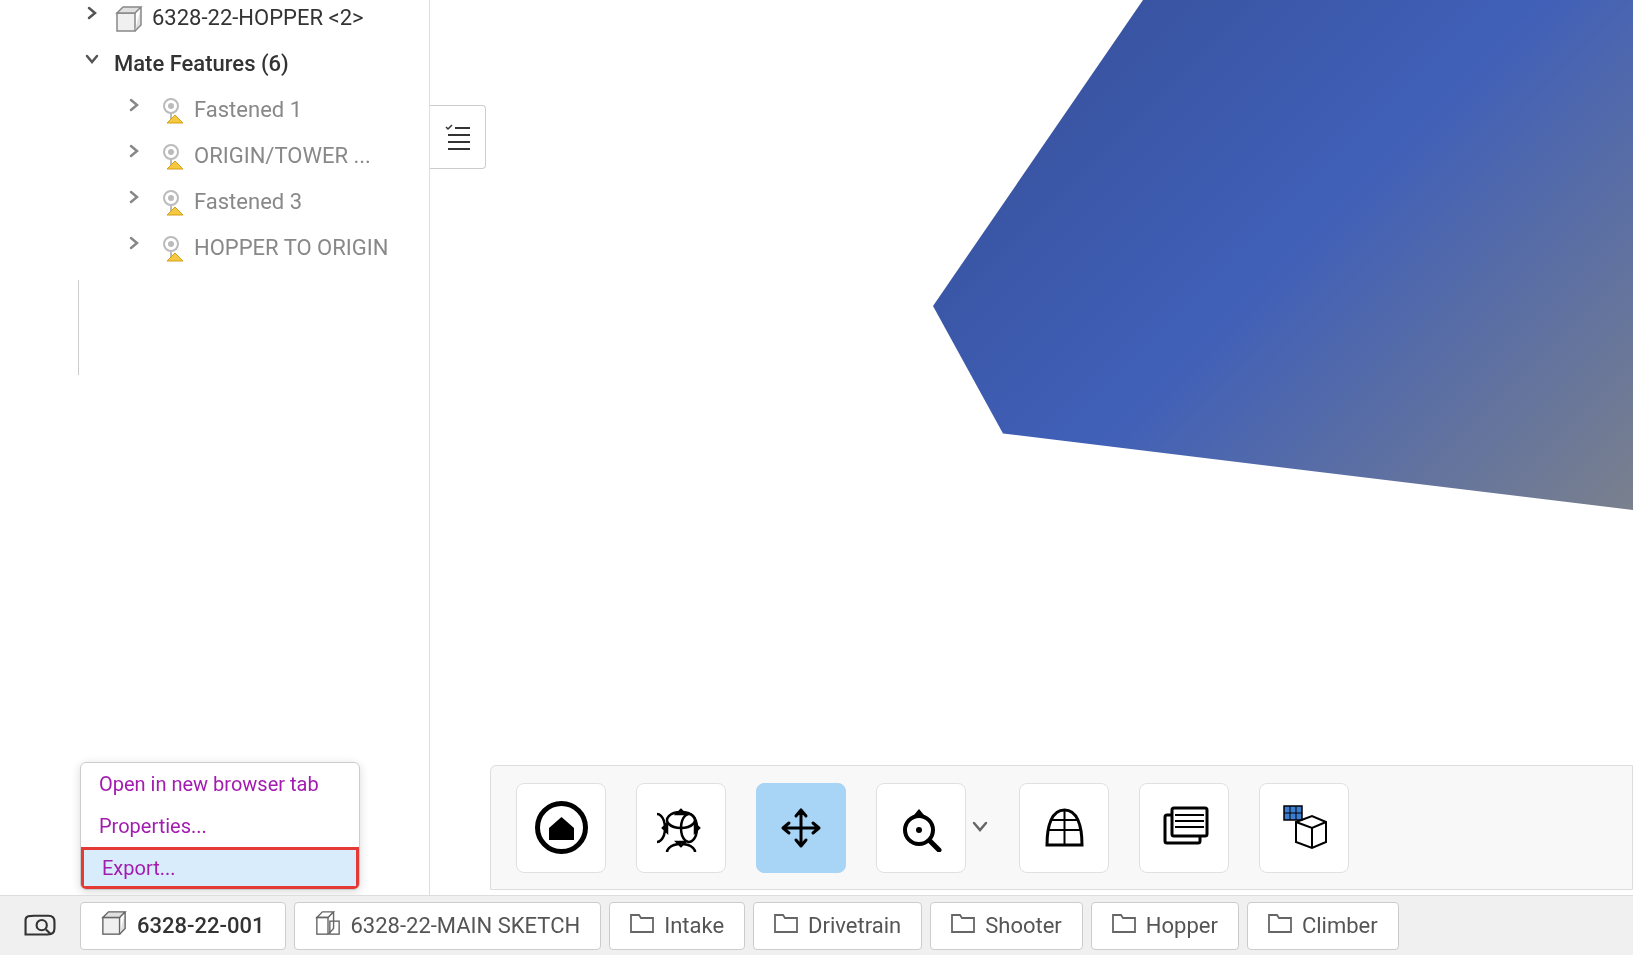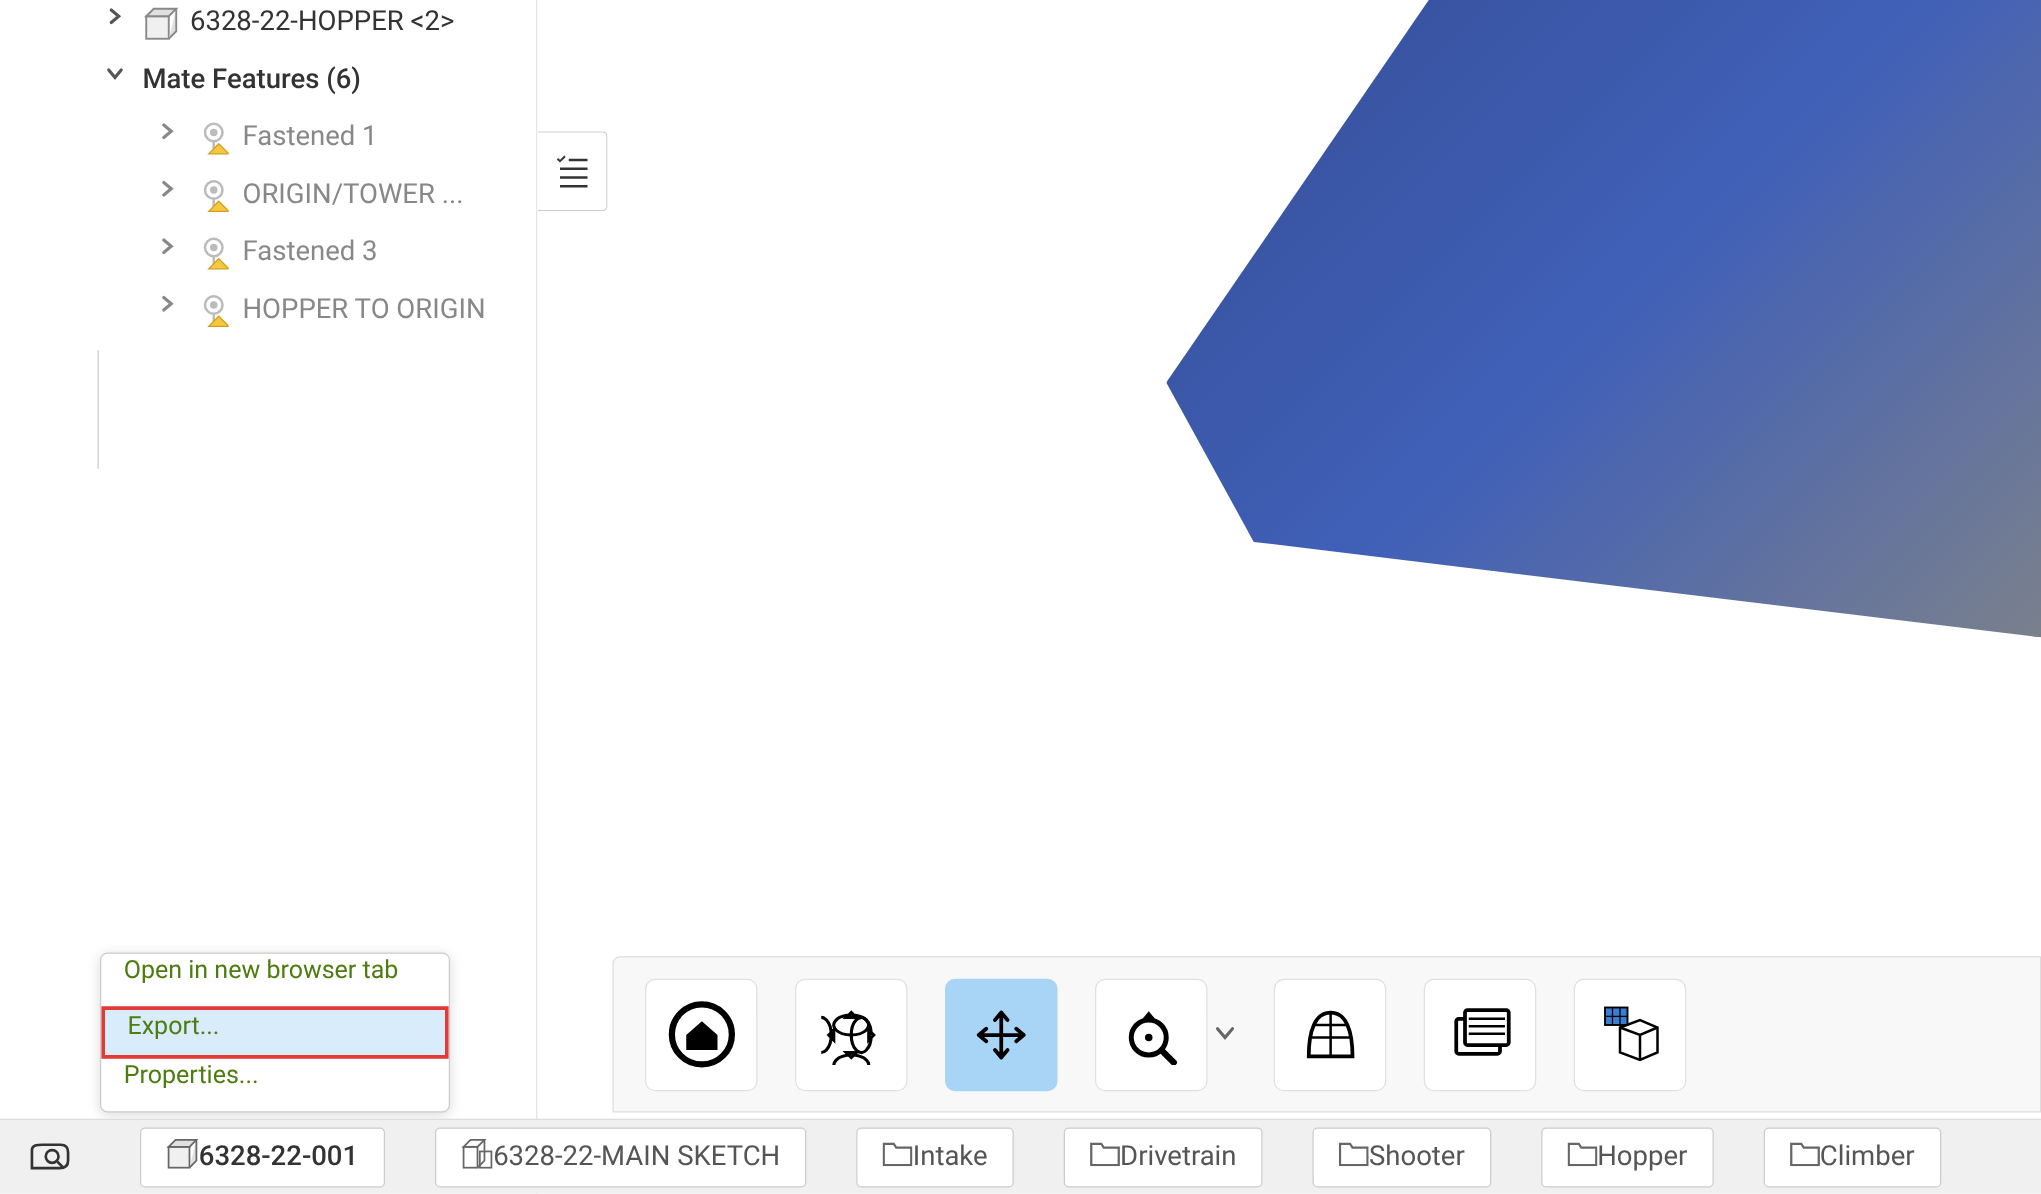--- a/index.html
+++ b/index.html
@@ -149,45 +149,45 @@
       align-items: center;
       height: 48px;
       padding: 0 20px;
       background: #fff;
       border: 1px solid #ccc;
       border-radius: 4px;
       margin-right: 8px;
       cursor: pointer;
       font-size: 22px;
       color: #555;
-      margin-left: 32px;
+      gap: 10px;
     }
     .tab.active {
       background: #fff;
       color: #333;
       font-weight: 500;
     }
     .context-menu {
       position: absolute;
       left: 80px;
       bottom: 65px;
       width: 280px;
       background: #fff;
       border: 1px solid #ccc;
       border-radius: 6px;
       box-shadow: 0 2px 10px rgba(0,0,0,0.15);
       overflow: hidden;
     }
     .context-item {
       height: 42px;
       display: flex;
-      align-items: flex-start;
+      align-items: center;
       padding: 0 18px;
       font-size: 20px;
-      color: #4d7c0f;
+      color: #a21caf;
       cursor: pointer;
     }
     .context-item.highlighted {
       background: #d9ecfc;
       border: 3px solid #e53935;
       box-sizing: border-box;
     }
     .vsep {
       position: absolute;
       left: 78px;
@@ -367,25 +367,25 @@
       <path d="M18 20 L34 14 L48 20 L48 40 L34 46 L18 40 Z" stroke="#000" stroke-width="2" fill="none"></path>
       <path d="M18 20 L34 26 L48 20 M34 26 L34 46" stroke="#000" stroke-width="2" fill="none"></path>
     </svg>
   </div>
 </div>
 
 <div class="context-menu">
   <div class="context-item">
     <span>Open in new browser tab</span>
   </div>
+  <div class="context-item">
+    <span>Properties...</span>
+  </div>
   <div class="context-item highlighted">
     <span>Export...</span>
-  </div>
-  <div class="context-item">
-    <span>Properties...</span>
   </div>
 </div>
 
 <div class="tabs-bar">
   <div class="search-icon-box">
     <svg width="34" height="26" viewBox="0 0 40 30">
       <path d="M3 8 C3 3 8 3 13 3 L30 3 C35 3 37 6 37 10 L37 18 C37 23 34 25 29 25 L3 25 Z" stroke="#333" stroke-width="2.5" fill="none"></path>
       <circle cx="22" cy="14" r="6" stroke="#333" stroke-width="2.5" fill="none"></circle>
       <path d="M27 19 L33 25" stroke="#333" stroke-width="2.5"></path>
     </svg>

